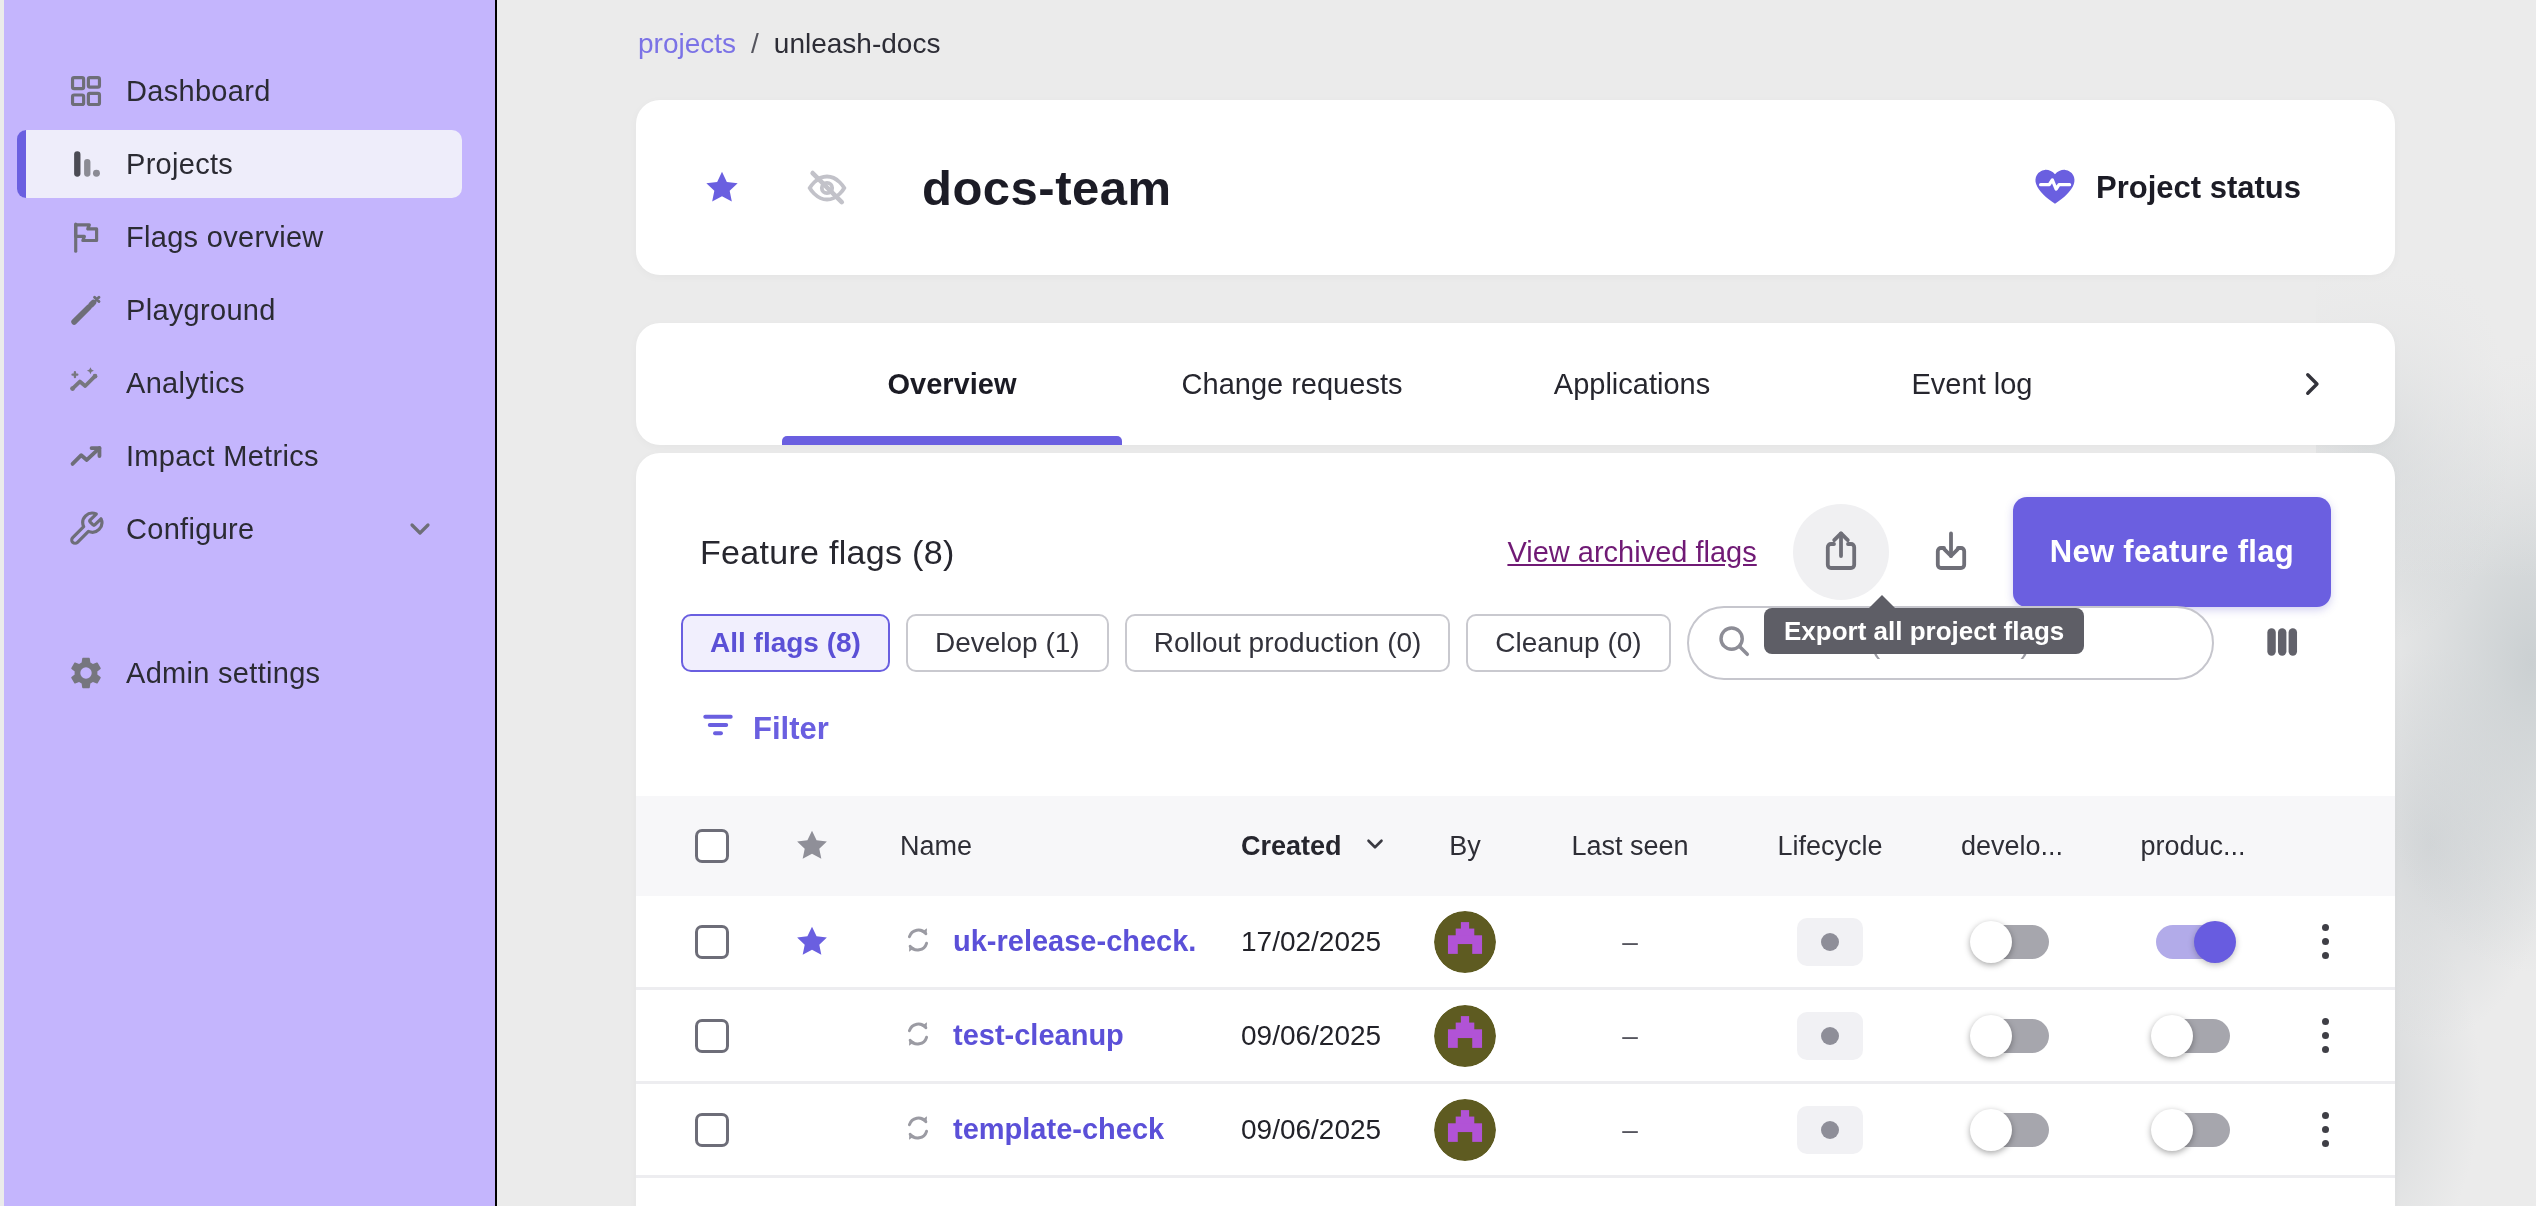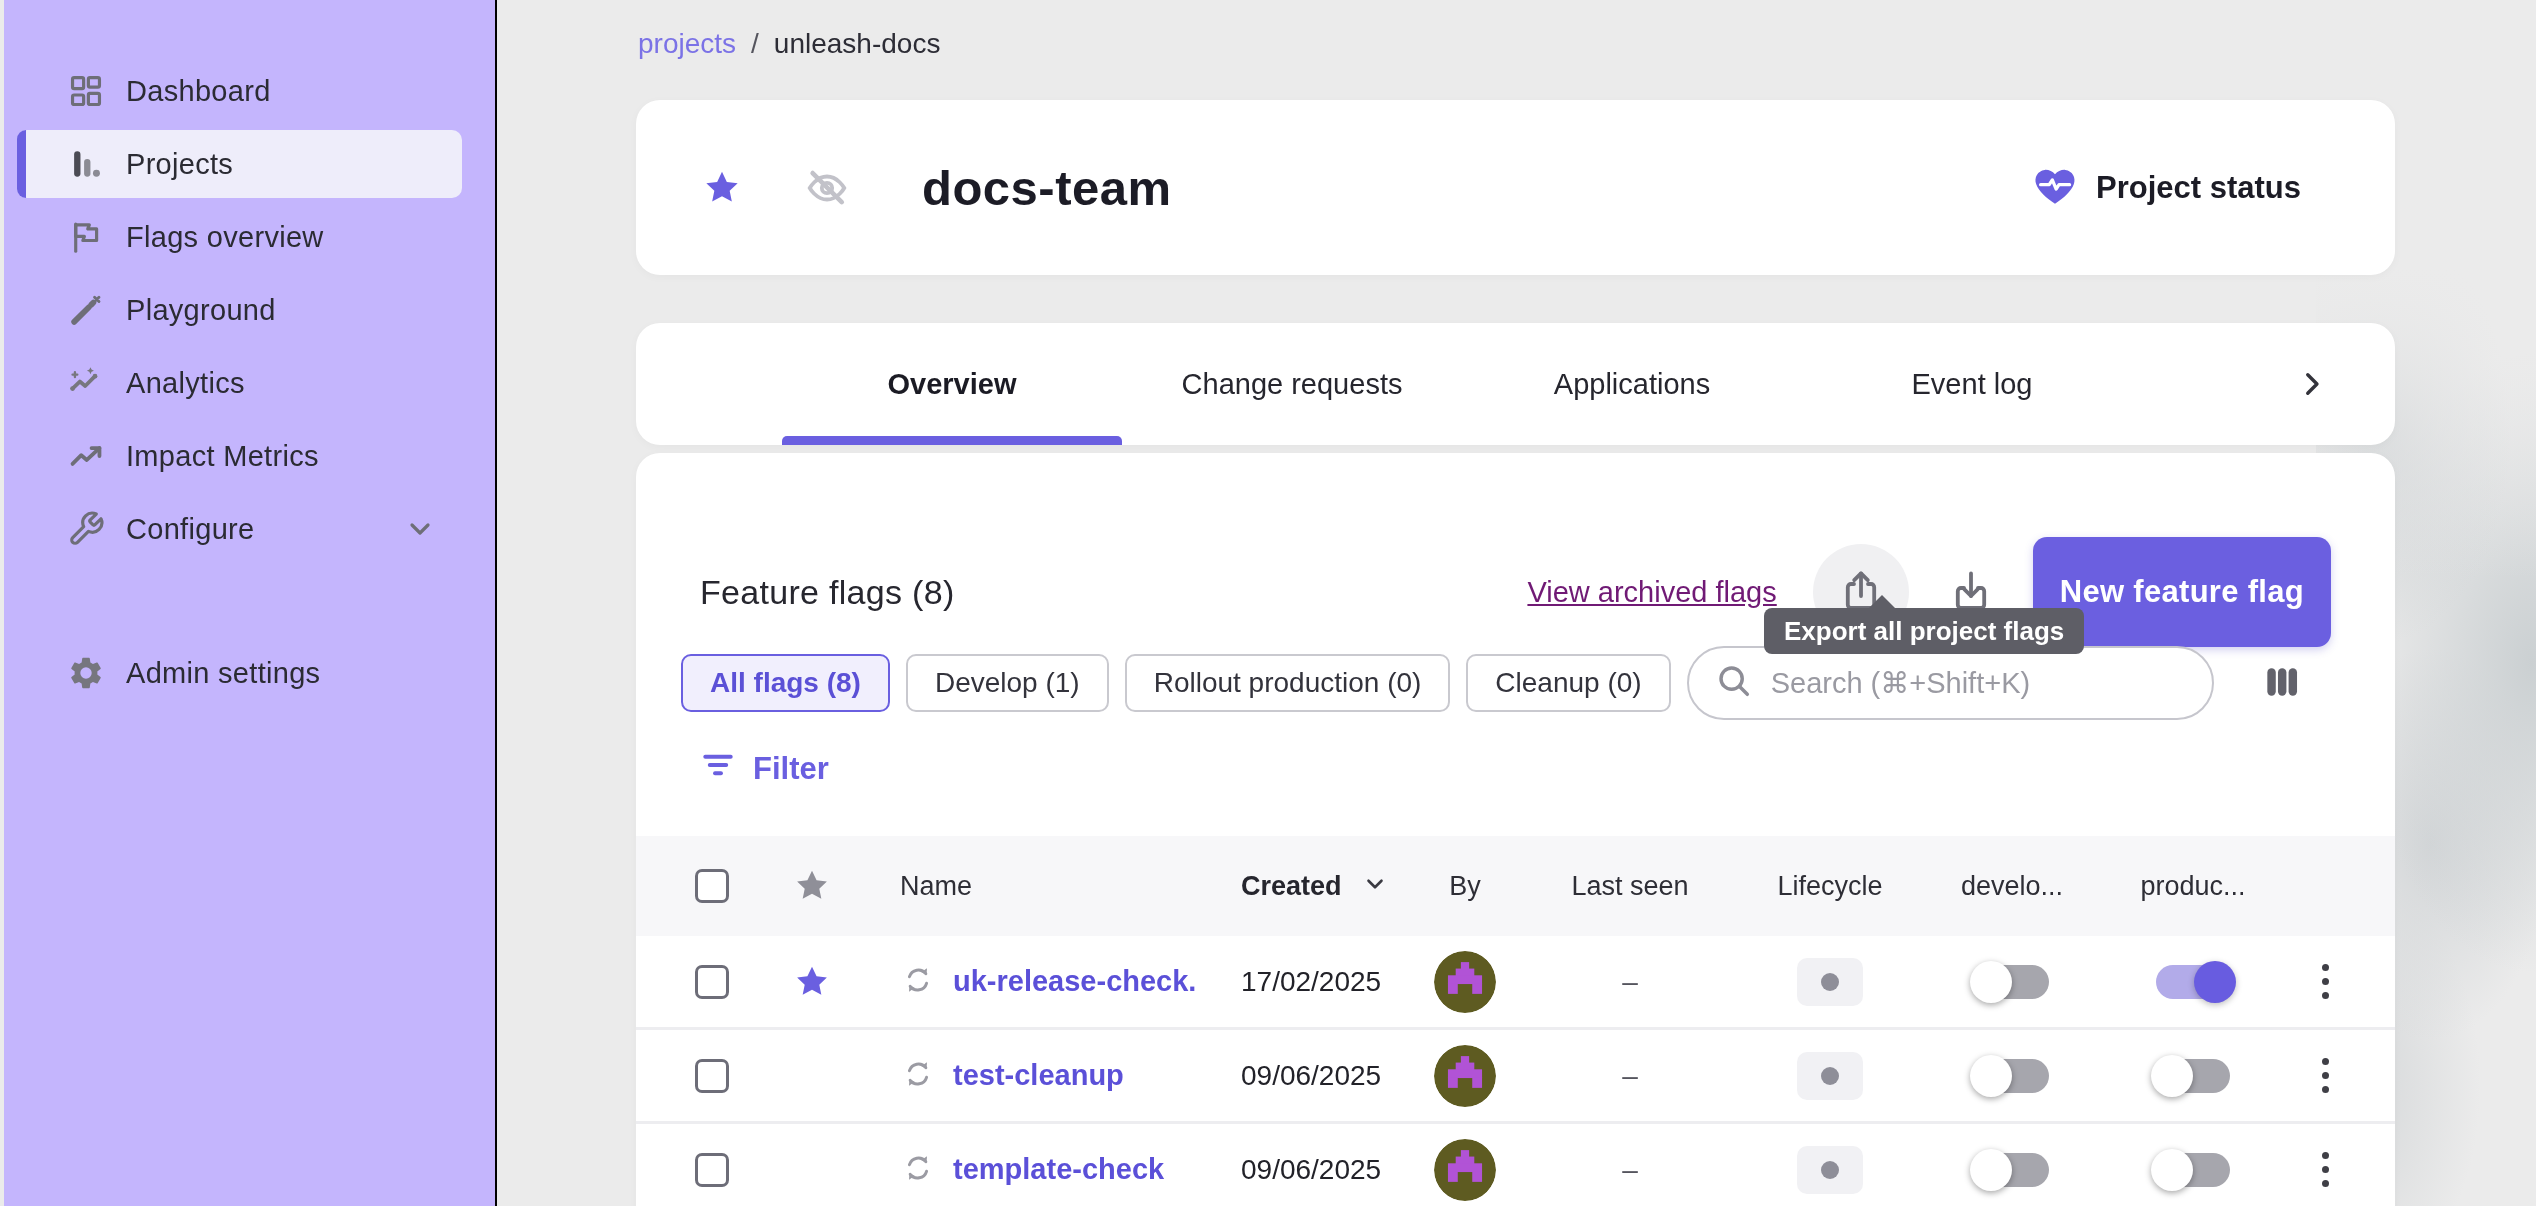--- a/index.html
+++ b/index.html
@@ -54,28 +54,28 @@
   .tabs-card { top:291px; height:122px; display:flex; padding-left:146px; overflow:hidden;margin-top:32px; }
   .tab { width:340px; height:100%; display:flex; align-items:center; justify-content:center;
     font-size:29px; color:#26262e; position:relative; cursor:pointer; }
   .tab.active { font-weight:700; color:#1b1b24; }
   .tab.active::after { content:""; position:absolute; left:0; right:0; bottom:0; height:9px;
     background:#6a5fe0; border-radius:5px 5px 0 0; }
   .tabs-more { position:absolute; right:66px; top:0; bottom:0; display:flex; align-items:center; cursor:pointer; }
 
   
   .table-card { top:453px; height:1010px; }
-  .flags-toolbar { display:flex; align-items:center; padding:47px 64px 0; height:151px;margin-top:40px; }
+  .flags-toolbar { display:flex; align-items:center; padding:47px 64px 0; height:151px; }
   .flags-heading { font-size:34px; font-weight:500; color:#27272f; letter-spacing:.3px; }
   .toolbar-right { margin-left:auto; display:flex; align-items:center; }
   .archived-link { font-size:29px; color:#701a75; text-decoration:underline; cursor:pointer; margin-right:36px; }
   .icon-btn { border:none; background:transparent; cursor:pointer; display:flex; align-items:center; justify-content:center; }
   .export-btn { width:96px; height:96px; border-radius:50%; background:#f0f0f2; }
   .import-btn { width:44px; height:56px; margin:0 40px; }
-  .primary-btn { height:110px; padding:0 27px; margin-left:0; background:#6b5fe0; color:#fff; border:none;
+  .primary-btn { height:110px; padding:0 37px; margin-left:0; background:#6b5fe0; color:#fff; border:none;
     border-radius:14px; font-size:31px; font-weight:700; font-family:inherit; cursor:pointer; letter-spacing:.3px;
     box-shadow:0 3px 8px rgba(80,70,200,.25); }
 
   .tooltip { position:absolute; left:1088px; top:155px; height:46px; background:#5e5e66; color:#fff;
     font-size:26px; font-weight:700; border-radius:8px; display:flex; align-items:center; padding:0 20px; z-index:6;margin-left:40px; }
   .tooltip::before { content:""; position:absolute; top:-13px; left:104px; border-left:14px solid transparent;
     border-right:14px solid transparent; border-bottom:14px solid #5e5e66; }
 
   .chips-row { display:flex; align-items:center; margin:1px 64px 0 45px; height:76px; position:relative; }
   .chip { height:58px; padding:0 27px; margin-right:16px; display:flex; align-items:center; background:#fff;

